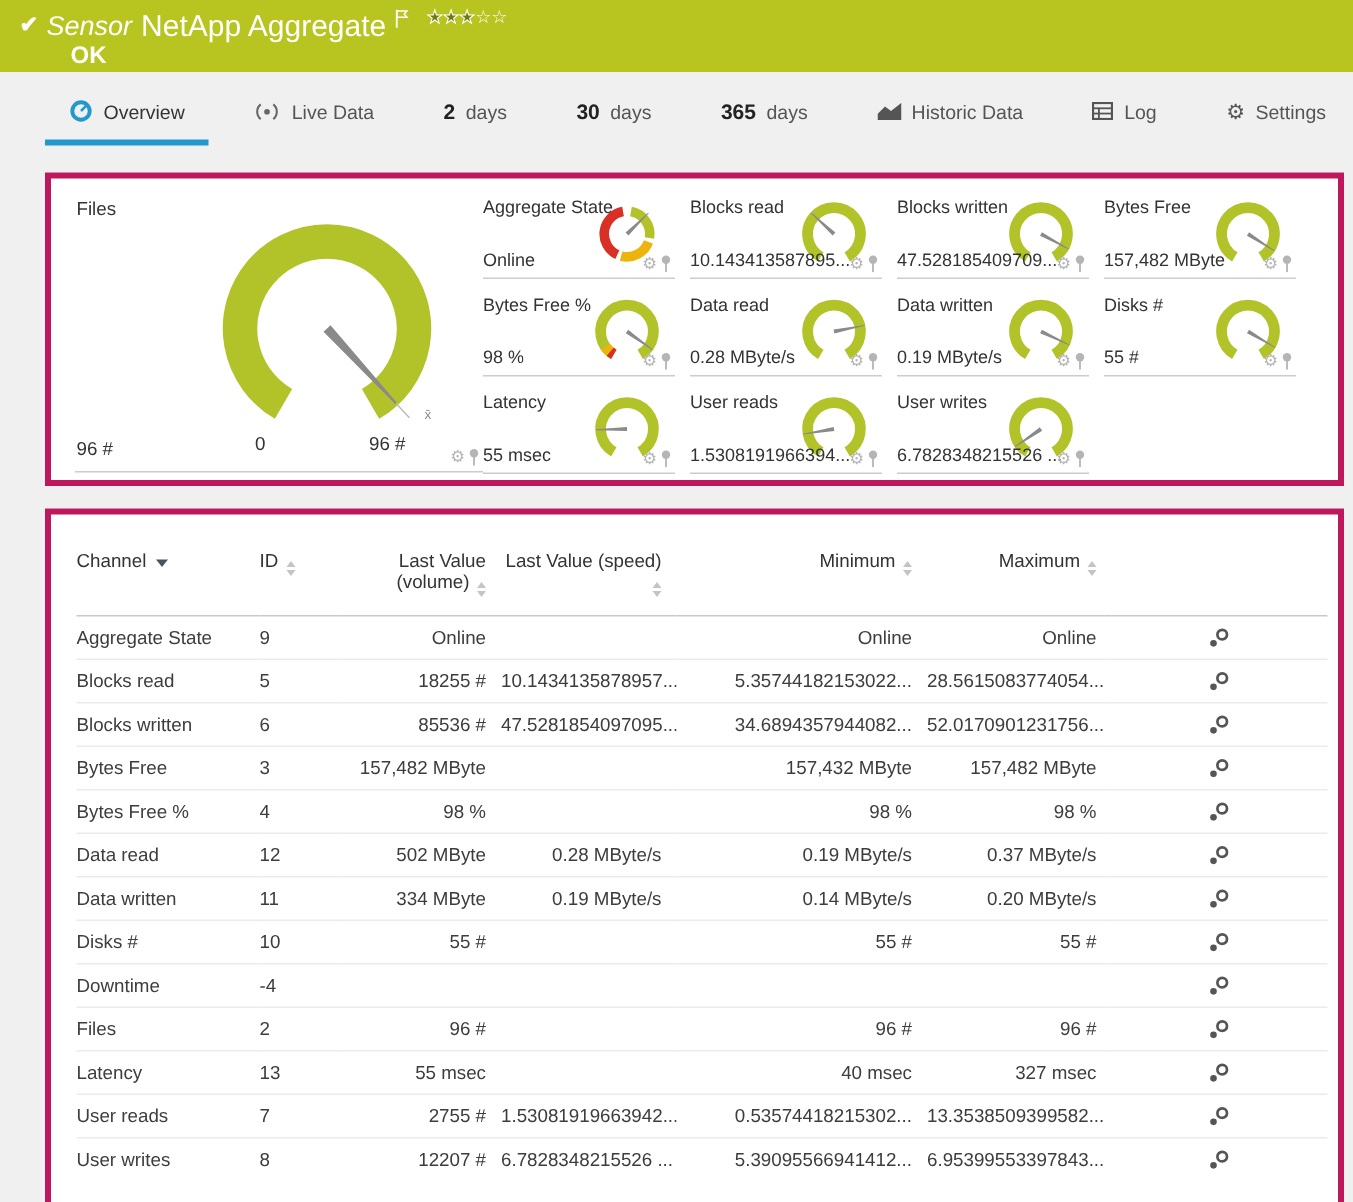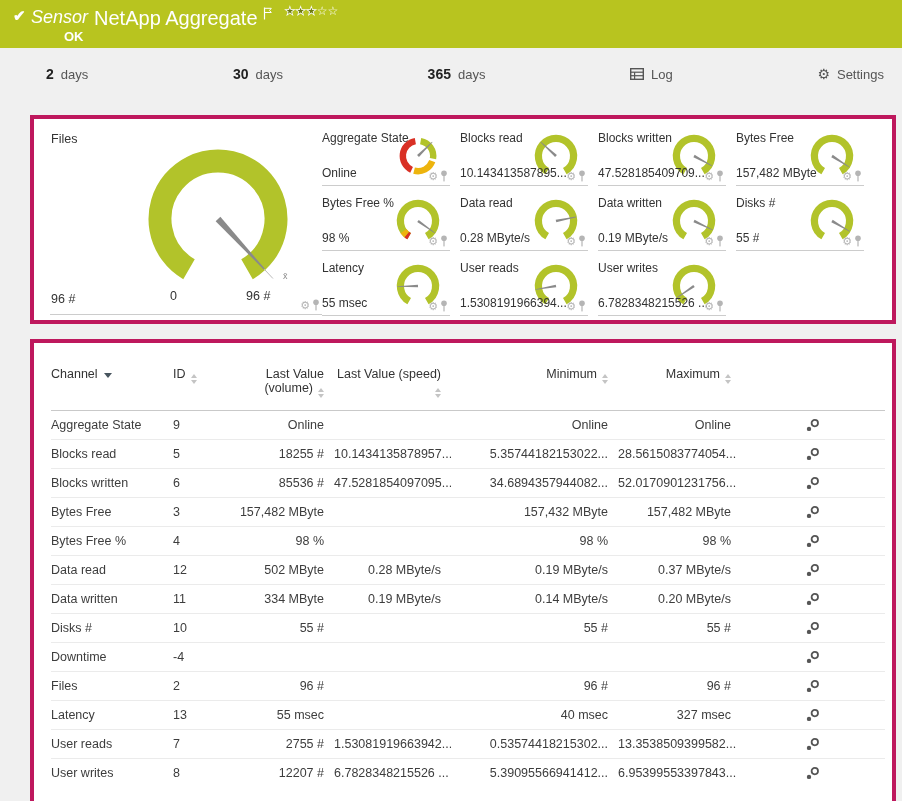--- a/index.html
+++ b/index.html
@@ -8,21 +8,21 @@
   
   .app-header { position: relative; height: 48px; background: #b8c41f; color: #fff; }
   .hdr-check { position:absolute; left:13px; top:7px; font-size:15px; font-weight:bold; }
   .hdr-line { position:absolute; left:31px; top:5px; display:flex; align-items:flex-start; }
   .hdr-kind { font-style: italic; font-size:18px; margin-right:6px; margin-top:2px;}
   .hdr-title { font-size:20px; margin-top:2px;}
   .hdr-flag { margin-left:5px; margin-top:1px; }
   .hdr-stars { margin-left:12px; font-size:12px; letter-spacing:0px; margin-top:-1px; }
   .stars-filled { color:#6e7c0e; -webkit-text-stroke:0.7px #ffffff; }
   .stars-empty { color:#fff; }
-  .hdr-status { position:absolute; left:64px; top:29px; font-size:13px; font-weight:bold; }
+  .hdr-status { position:absolute; left:47px; top:29px; font-size:16px; font-weight:bold; }
 
   
   .tabs { height: 52px; display:flex; align-items:center; justify-content:space-between;
           padding: 0 18px 0 46px; background:#f0f0f0; }
   .tab { position:relative; height:100%; display:flex; align-items:center; gap:7px;
          font-size:13px; color:#555; cursor:pointer; white-space:nowrap; }
   .tab .num { font-weight:bold; font-size:14px; color:#222; }
   .tab.active { color:#333; }
   .tab.active::after { content:""; position:absolute; left:-16px; right:-16px; bottom:3px;
                        height:4px; background:#2398cc; }
@@ -95,31 +95,52 @@
         <path d="M1.5 0.5 V12.5" stroke="#fff" stroke-width="1.2" fill="none"></path>
         <path d="M1.5 1.3 H8.3 L6.5 3.4 8.3 5.5 H1.5 Z" fill="none" stroke="#fff" stroke-width="1"></path>
       </svg>
     </span>
     <span class="hdr-stars"><span class="stars-filled">★★★</span><span class="stars-empty">☆☆</span></span>
   </div>
   <div class="hdr-status">OK</div>
 </div>
 
 <div class="tabs">
+  <div class="tab active">
+    <svg class="ti" width="16" height="16" viewBox="0 0 16 16">
+      <circle cx="8" cy="8" r="5.8" fill="none" stroke="#2398cc" stroke-width="2.6"></circle>
+      <line x1="8" y1="8" x2="12.2" y2="3.8" stroke="#2398cc" stroke-width="1.7"></line>
+    </svg>
+    <span>Overview</span>
+  </div>
+  <div class="tab">
+    <svg class="ti" width="18" height="13" viewBox="0 0 18 13">
+      <circle cx="9" cy="6.5" r="1.9" fill="#666"></circle>
+      <path d="M4.8 1.6 a6.3 6.3 0 0 0 0 9.8" fill="none" stroke="#666" stroke-width="1.4"></path>
+      <path d="M13.2 1.6 a6.3 6.3 0 0 1 0 9.8" fill="none" stroke="#666" stroke-width="1.4"></path>
+    </svg>
+    <span>Live Data</span>
+  </div>
   <div class="tab">
     <span class="num">2</span>
     <span>days</span>
   </div>
   <div class="tab">
     <span class="num">30</span>
     <span>days</span>
   </div>
   <div class="tab">
     <span class="num">365</span>
     <span>days</span>
+  </div>
+  <div class="tab">
+    <svg class="ti" width="16" height="12" viewBox="0 0 16 12">
+      <path d="M0 12 L0 8 L5 3 L9 6 L16 0.5 L16 12 Z" fill="#555"></path>
+    </svg>
+    <span>Historic Data</span>
   </div>
   <div class="tab">
     <svg class="ti" width="14" height="12" viewBox="0 0 14 12">
       <rect x="0.7" y="0.7" width="12.6" height="10.6" fill="none" stroke="#555" stroke-width="1.4"></rect>
       <line x1="0.7" y1="4.2" x2="13.3" y2="4.2" stroke="#555" stroke-width="1.2"></line>
       <line x1="0.7" y1="7.7" x2="13.3" y2="7.7" stroke="#555" stroke-width="1.2"></line>
       <line x1="4.6" y1="4.2" x2="4.6" y2="11.3" stroke="#555" stroke-width="1.2"></line>
     </svg>
     <span>Log</span>
   </div>

